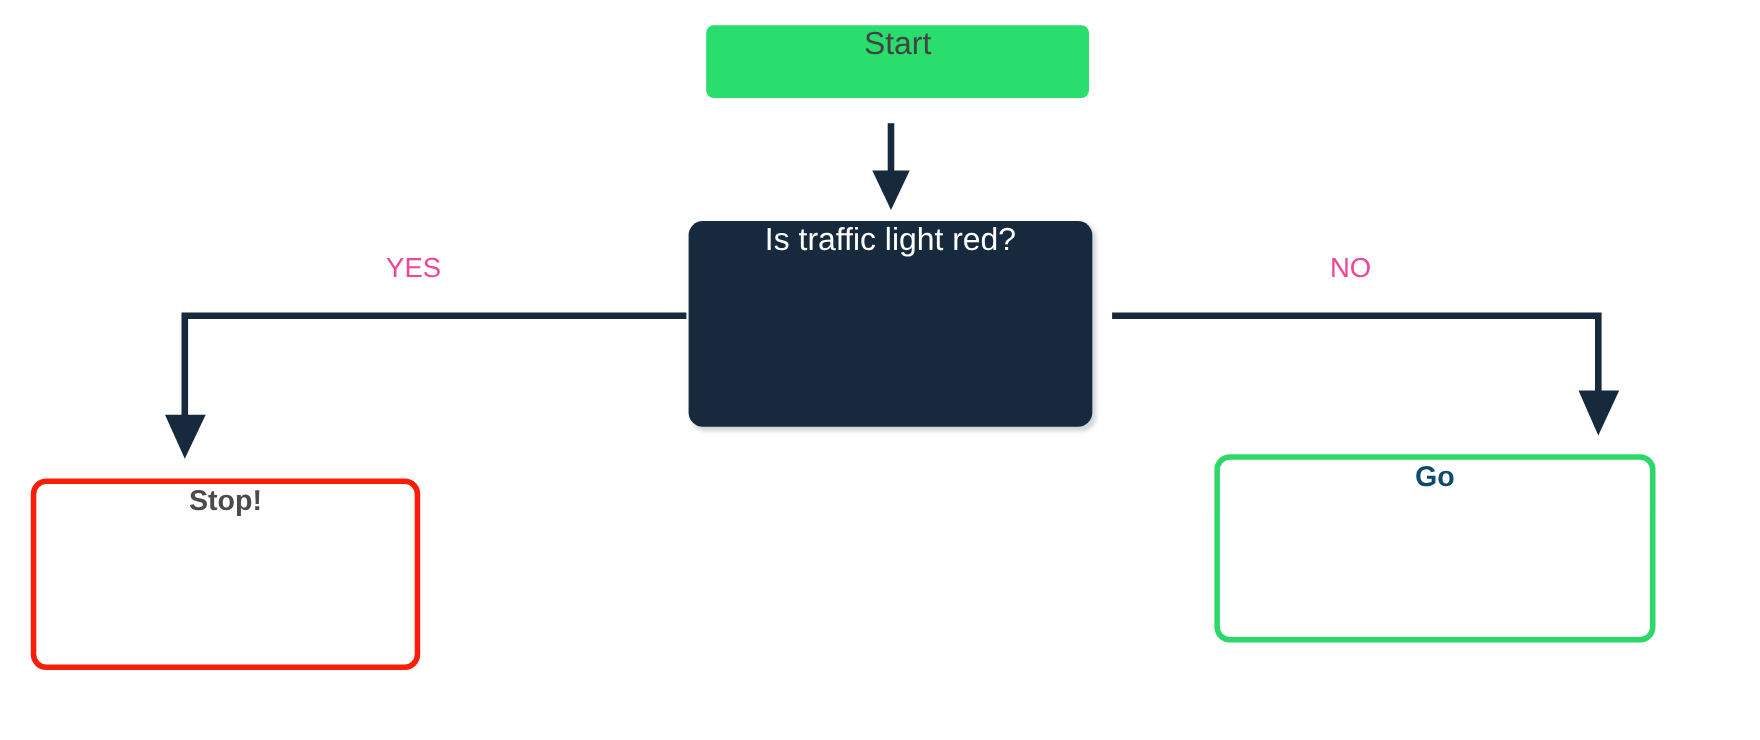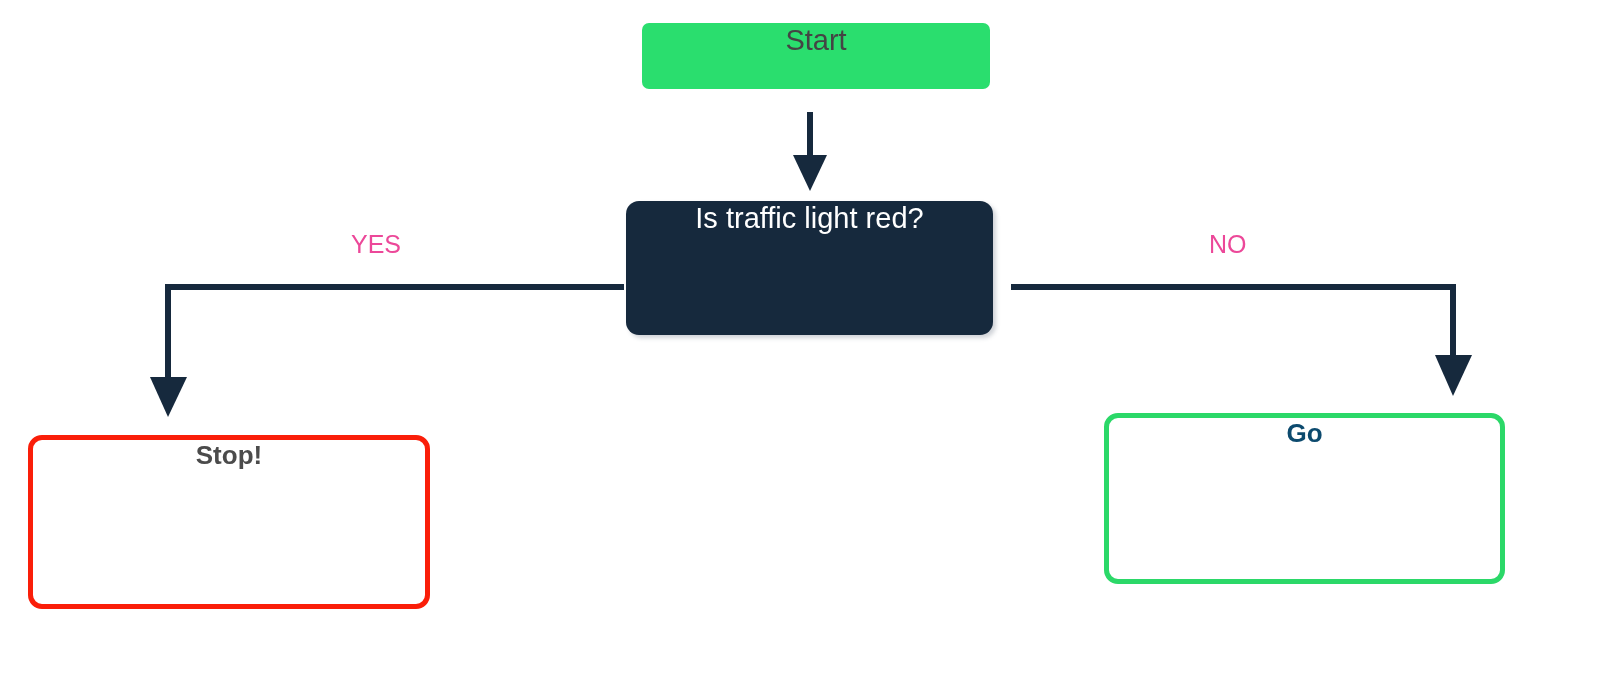--- a/index.html
+++ b/index.html
@@ -49,34 +49,34 @@
     color: #444444;
     font-size: 29px;
     font-weight: 400;
   }
 
   
   .node-decision {
     left: 626px;
     top: 201px;
     width: 367px;
-    height: 134px;
+    height: 187px;
     background: #16293d;
     border-radius: 13px;
     color: #ffffff;
     font-size: 29px;
     font-weight: 400;
     box-shadow: 3px 3px 4px rgba(100,110,125,0.30);
   }
 
   
   .node-stop {
     left: 28px;
     top: 435px;
-    width: 402px;
+    width: 354px;
     height: 174px;
     background: #ffffff;
     border: 5px solid #fa1e09;
     border-radius: 14px;
     color: #4b4b4b;
     font-size: 26px;
     font-weight: 700;
   }
 
   

